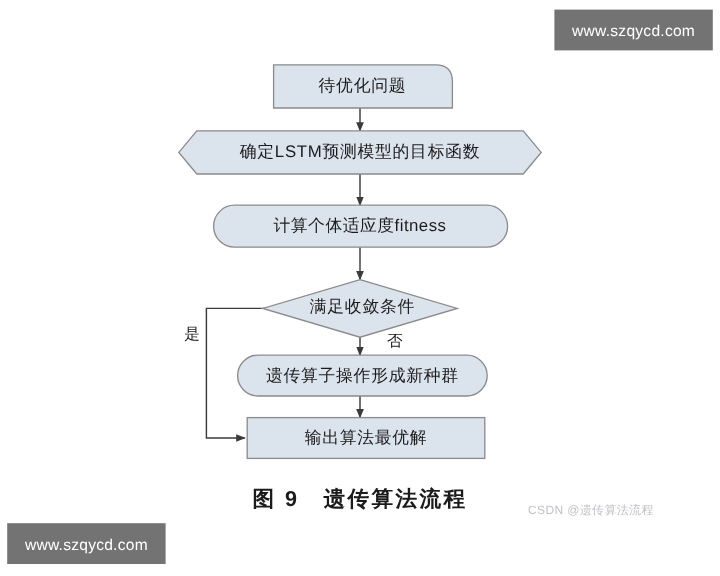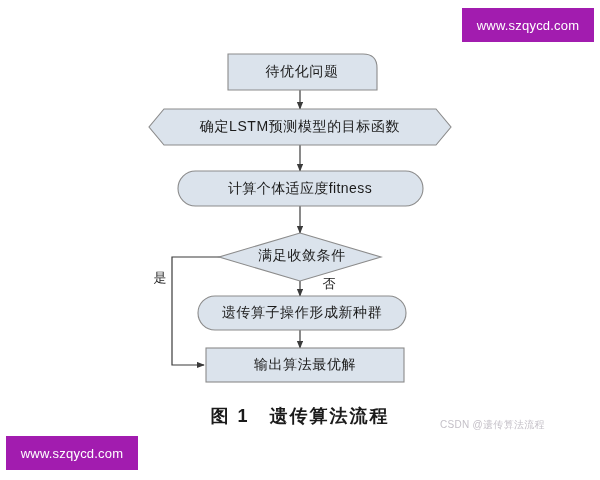--- a/index.html
+++ b/index.html
@@ -68,21 +68,21 @@
     font-family: "Liberation Sans", "DejaVu Sans", sans-serif;
     font-size: 18px;
     font-weight: bold;
     color: #1b1b1b;
     letter-spacing: 2px;
   }
 
   
   .wm-badge {
     position: absolute;
-    background: #a21caf;
+    background: #737373;
     color: #ffffff;
     font-family: "Liberation Sans", "DejaVu Sans", sans-serif;
     font-size: 13px;
     letter-spacing: 0.2px;
     display: flex;
     align-items: center;
     justify-content: center;
   }
   #wm-top-right {
     right: 6px;
@@ -153,19 +153,19 @@
     <rect class="shape" fill="url(#boxGrad)" x="198" y="296" width="208" height="34" rx="17" ry="17"></rect>
     <text class="node-label" x="302" y="313.5">遗传算子操作形成新种群</text>
 
     <rect class="shape" fill="url(#boxGrad)" x="206" y="348" width="198" height="34"></rect>
     <text class="node-label" x="305" y="365.5">输出算法最优解</text>
 
     <text class="branch-label" x="160" y="279">是</text>
     <text class="branch-label" x="329" y="285">否</text>
   </svg>
 
-  <div id="caption">图 1　遗传算法流程</div>
+  <div id="caption">图 9　遗传算法流程</div>
 
   <div class="wm-badge" id="wm-top-right">www.szqycd.com</div>
   <div class="wm-badge" id="wm-bottom-left">www.szqycd.com</div>
   <div id="wm-csdn">CSDN @遗传算法流程</div>
 
 </div>
 
 </body></html>

